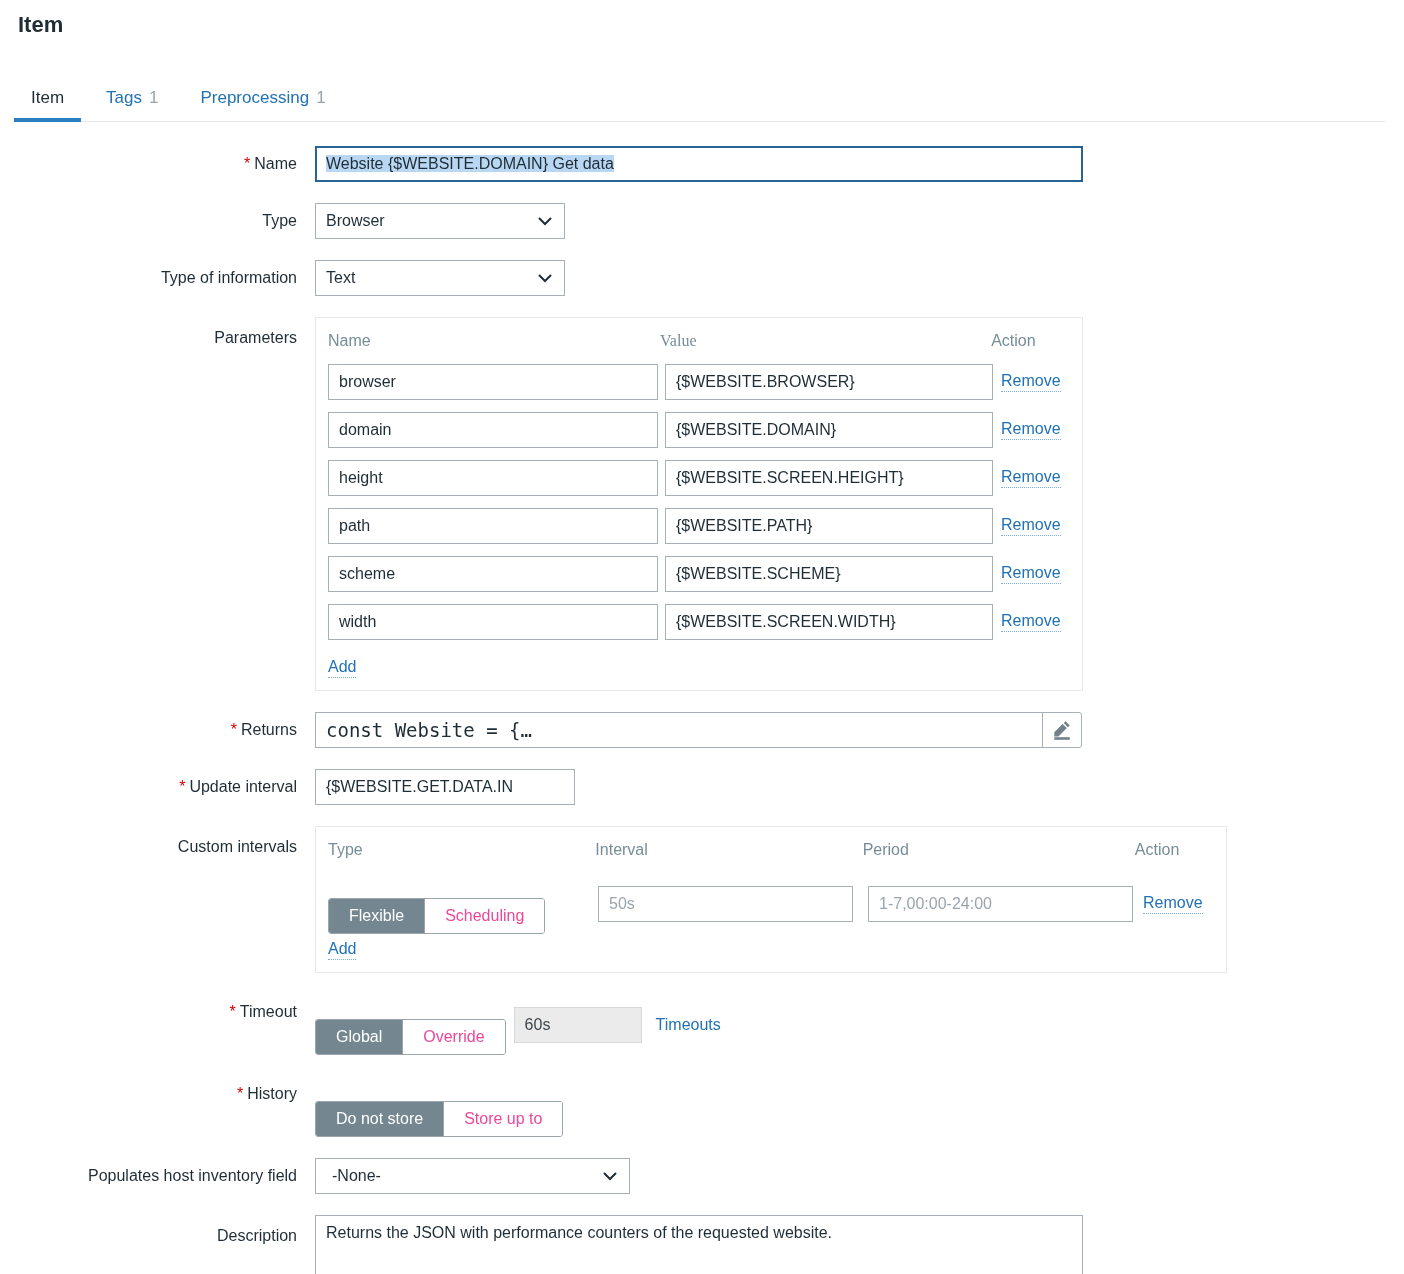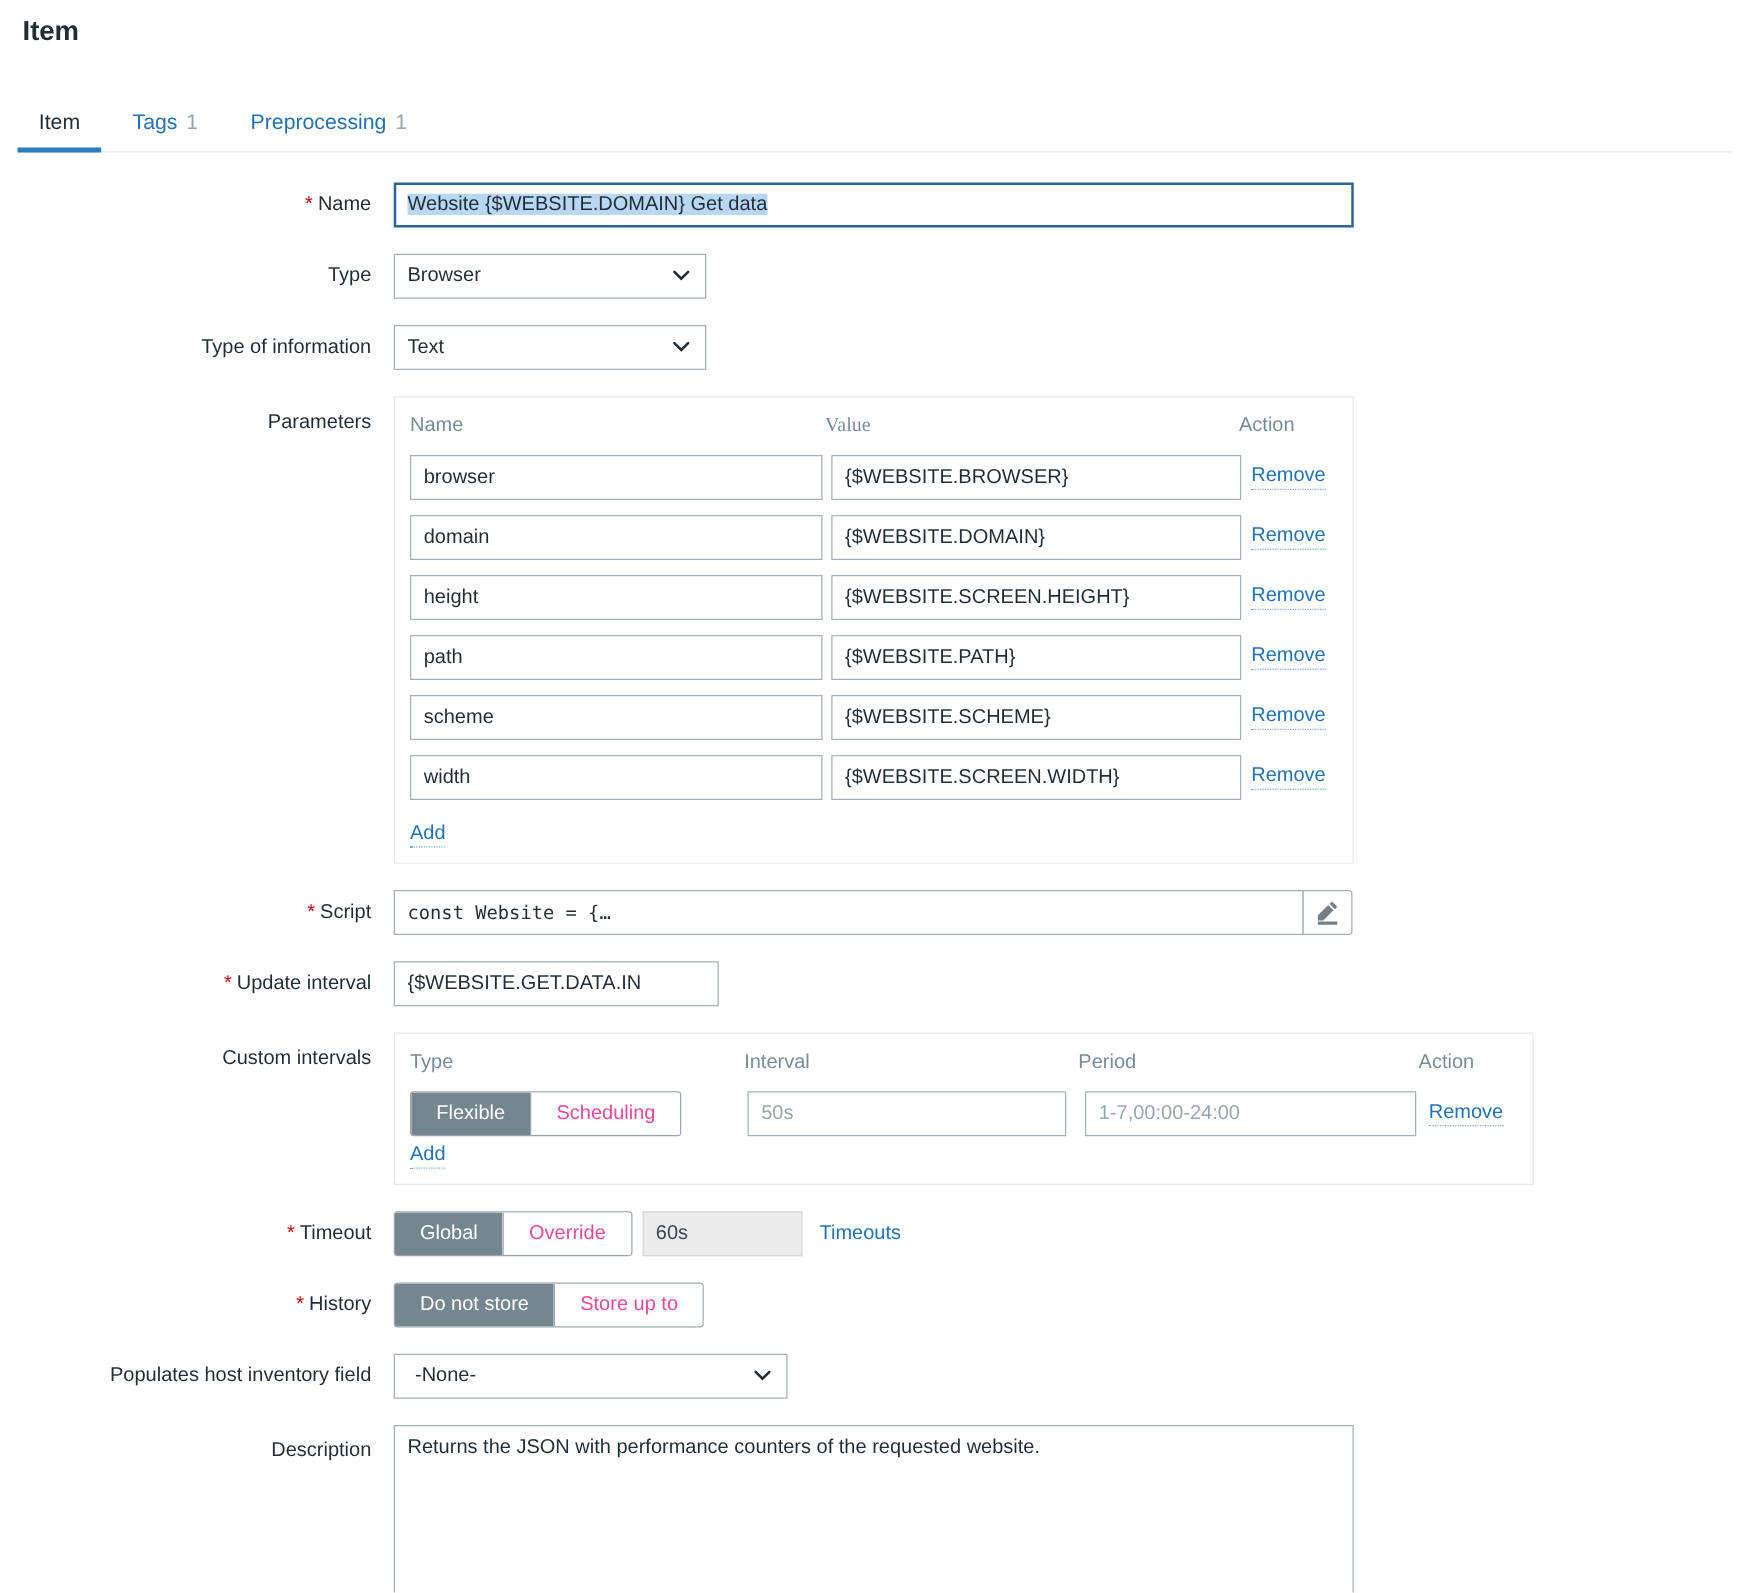--- a/index.html
+++ b/index.html
@@ -62,29 +62,29 @@
   .intervals .col-type     { width:252px; margin-right:18px; }
   .intervals .col-interval { width:255px; margin-right:15px; }
   .intervals .col-period   { width:265px; margin-right:10px; }
   .intervals .col-action   { width:80px; }
   .interval-row { display:flex; align-items:center; }
 
   .link { color:#2272b5; text-decoration:none; cursor:pointer; }
   .link.dotted { border-bottom:1px dotted #7aaedb; padding-bottom:1px; }
   .add-link { display:inline-block; margin-top:6px; }
 
-  .seg { display:inline-flex; height:36px; border:1px solid #9ba6ac; border-radius:3px; overflow:hidden; background:#fff; }
+  .seg { display:inline-flex; height:36px; border:1px solid #9ba6ac; border-radius:3px; overflow:hidden; background:#fff;margin-top:25px; }
   .seg-opt { padding:0 20px; line-height:34px; color:#ec4899; background:#fff; cursor:pointer; white-space:nowrap; text-align:center; }
   .seg-opt + .seg-opt { border-left:1px solid #9ba6ac; }
   .seg-opt.active { background:#74868f; color:#fff; }
 
   .input.disabled { background:#ebebeb; border-color:#d6d9db; color:#3c464d; }
 
   .script-wrap { display:flex; }
-  .script-input { width:728px; font-family:"DejaVu Sans Mono", monospace; font-size:15px; white-space:nowrap; overflow:hidden; }
+  .script-input { width:728px; font-family:"DejaVu Sans Mono", monospace; font-size:19px; white-space:nowrap; overflow:hidden; }
   .edit-btn {
     width:40px; height:36px; margin-left:-1px; border:1px solid #a6b0b6; border-radius:0 3px 3px 0;
     background:#fff; display:flex; align-items:center; justify-content:center; cursor:pointer; padding:0;
   }
 
   .inline { display:flex; align-items:center; }
   .timeout-input { width:128px; margin-left:8px; }
   .timeouts-link { margin-left:14px; line-height:36px; }
 
   textarea.desc {
@@ -181,21 +181,21 @@
           <input class="input name" value="width" style="">
           <input class="input value" value="{$WEBSITE.SCREEN.WIDTH}" style="">
           <a class="link dotted">Remove</a>
         </div>
 
         <a class="link dotted add-link">Add</a>
       </div>
     </div>
 
     <div class="form-row">
-      <div class="lbl"><span class="req">*</span><span>Script</span></div>
+      <div class="lbl"><span class="req">*</span><span>Returns</span></div>
       <div class="script-wrap">
         <div class="input script-input">const Website = {…</div>
         <button class="edit-btn">
           <span>
             <svg width="22" height="22" viewBox="0 0 22 22">
               <path d="M14.6 3.2 l4.2 4.2 -1.9 1.9 -4.2 -4.2 z" fill="#72808a"></path>
               <path d="M11.6 5.9 l4.2 4.2 -8.3 8.3 H3.3 v-4.2 z" fill="#72808a"></path>
               <rect x="3.3" y="19.2" width="15.5" height="2.6" fill="#72808a"></rect>
             </svg>
           </span>

